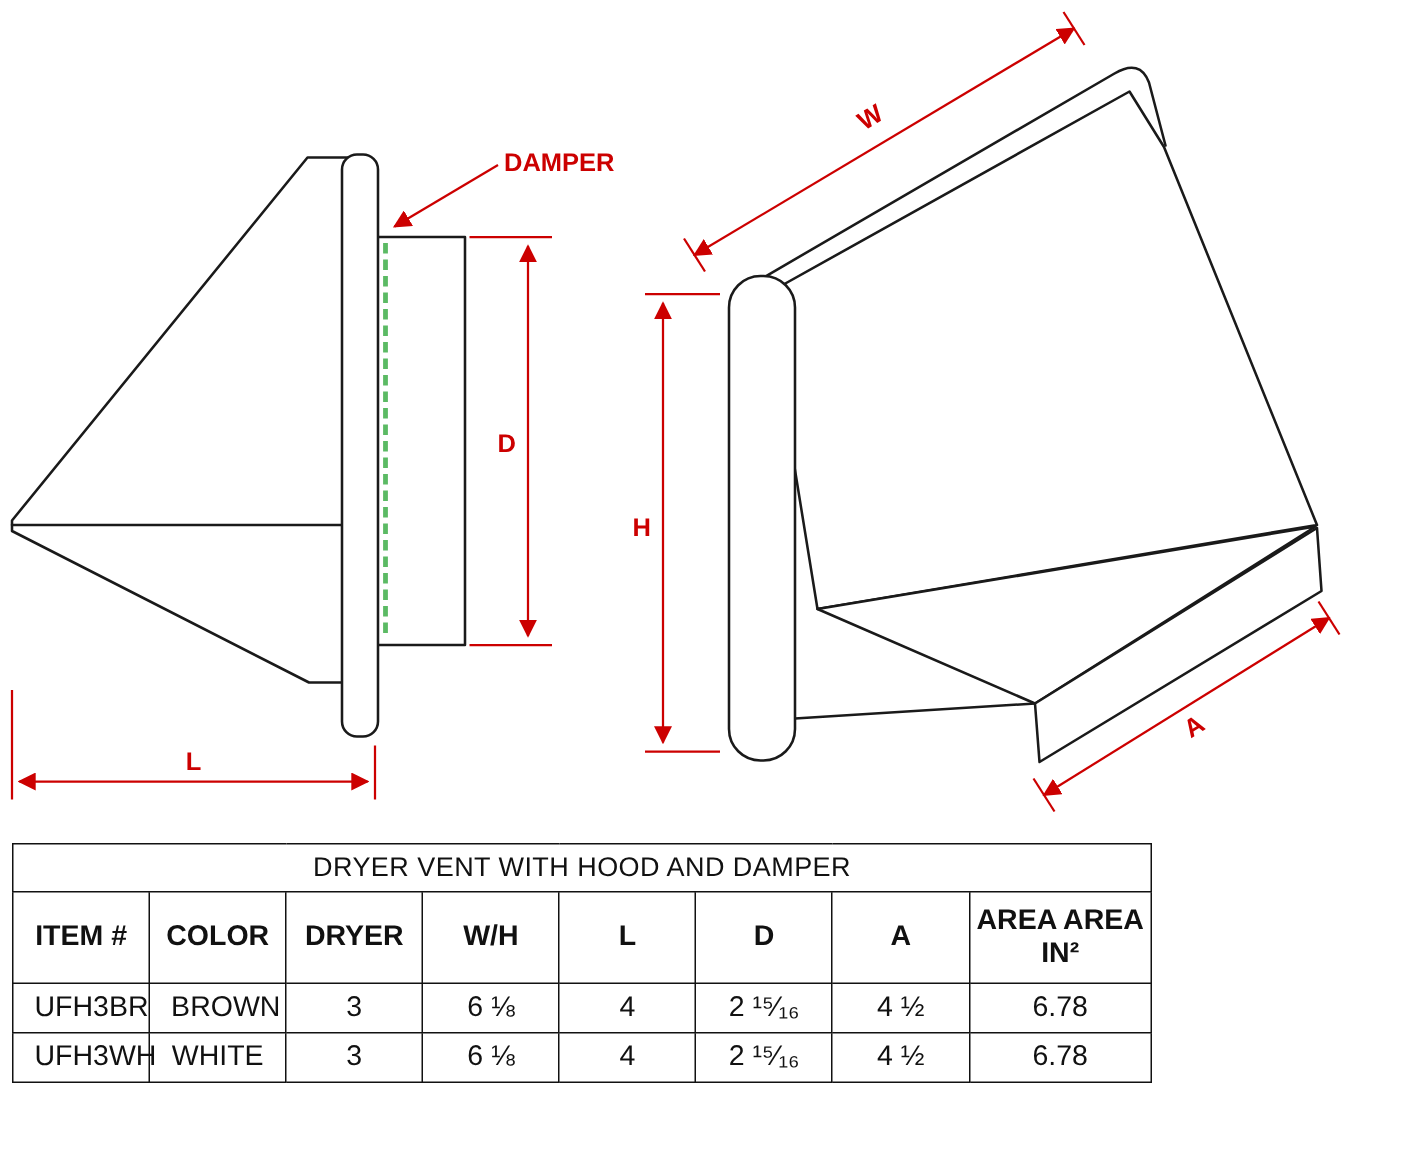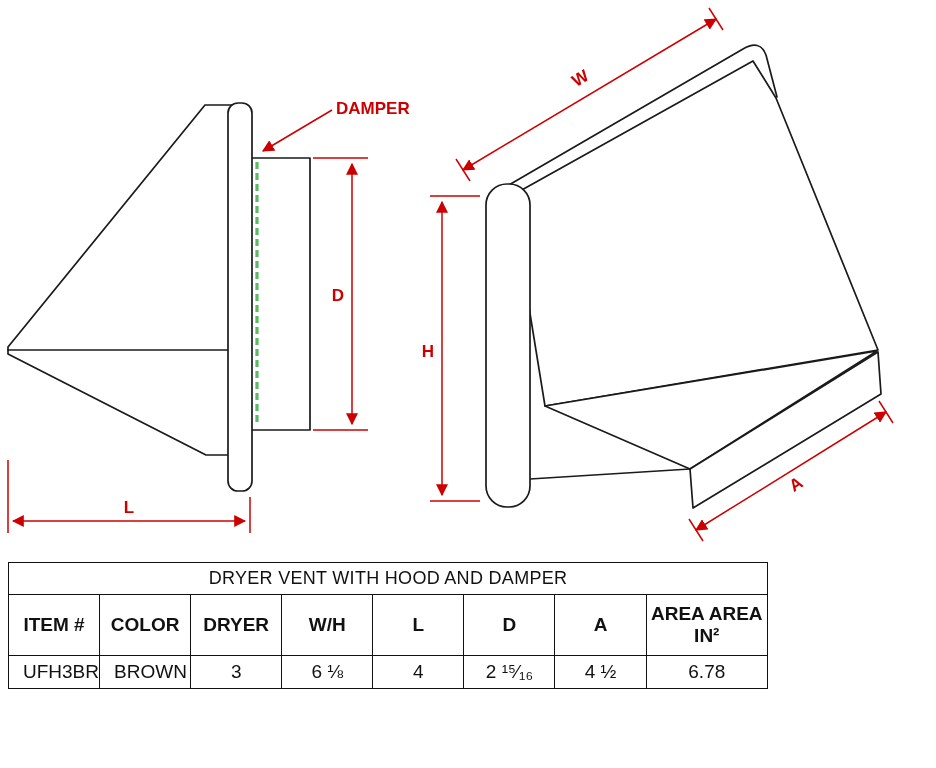--- a/index.html
+++ b/index.html
@@ -119,15 +119,25 @@
         <tr>
           <td>UFH3BR</td>
           <td>BROWN</td>
           <td>3</td>
           <td>6 ⅛</td>
           <td>4</td>
           <td>2 ¹⁵⁄₁₆</td>
           <td>4 ½</td>
           <td>6.78</td>
         </tr>
+        <tr>
+          <td>UFH3WH</td>
+          <td>WHITE</td>
+          <td>3</td>
+          <td>6 ⅛</td>
+          <td>4</td>
+          <td>2 ¹⁵⁄₁₆</td>
+          <td>4 ½</td>
+          <td>6.78</td>
+        </tr>
       </tbody>
   </table>
 </div>
 
 </body></html>

